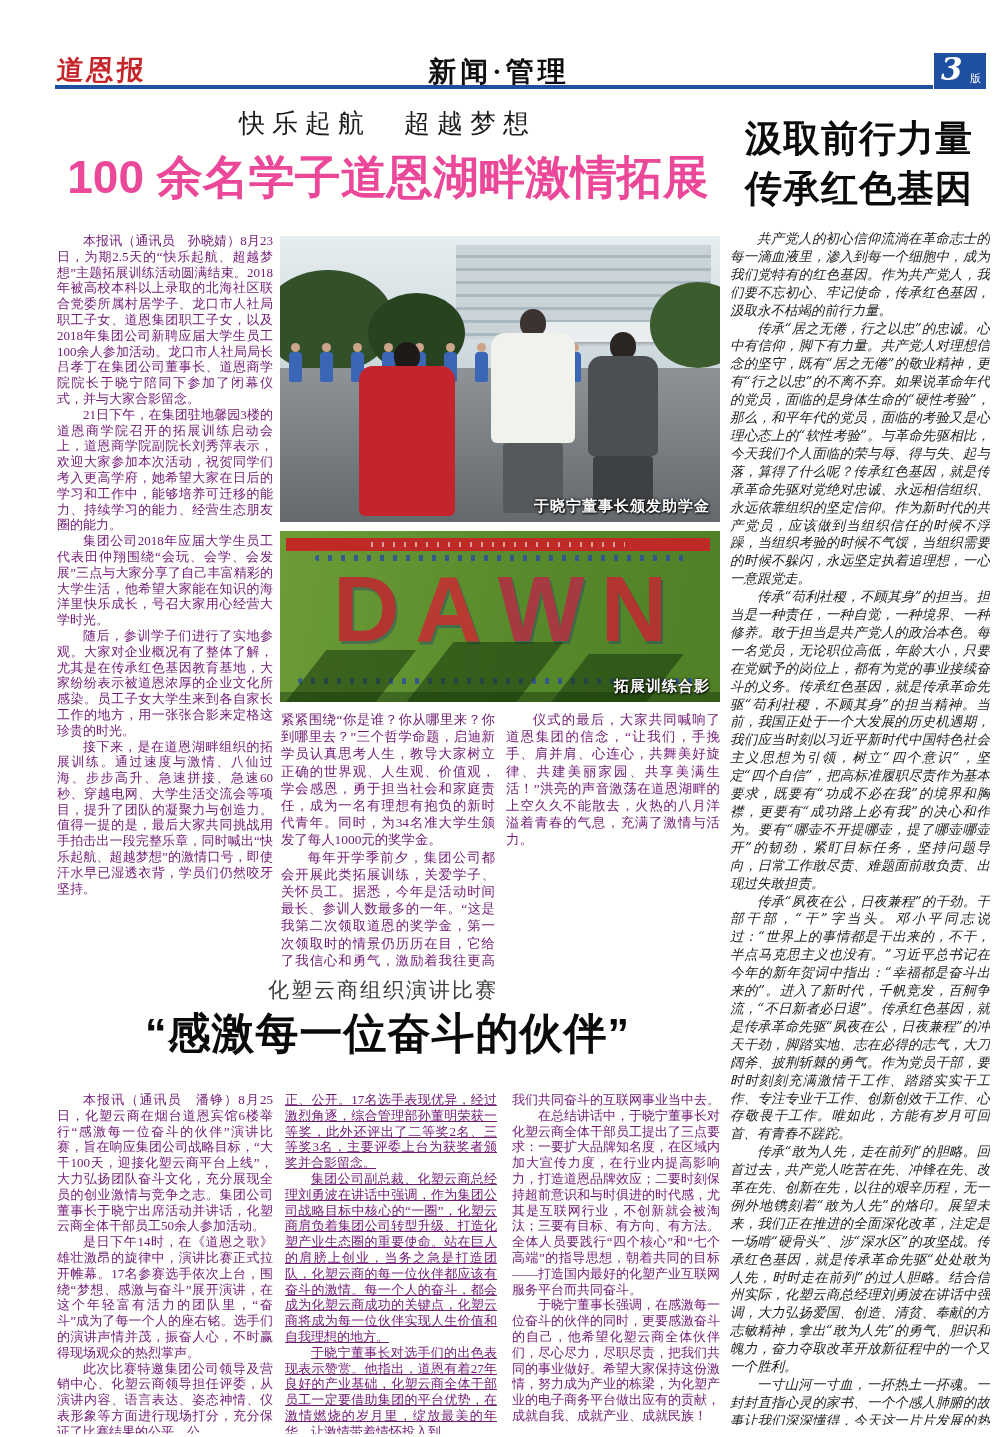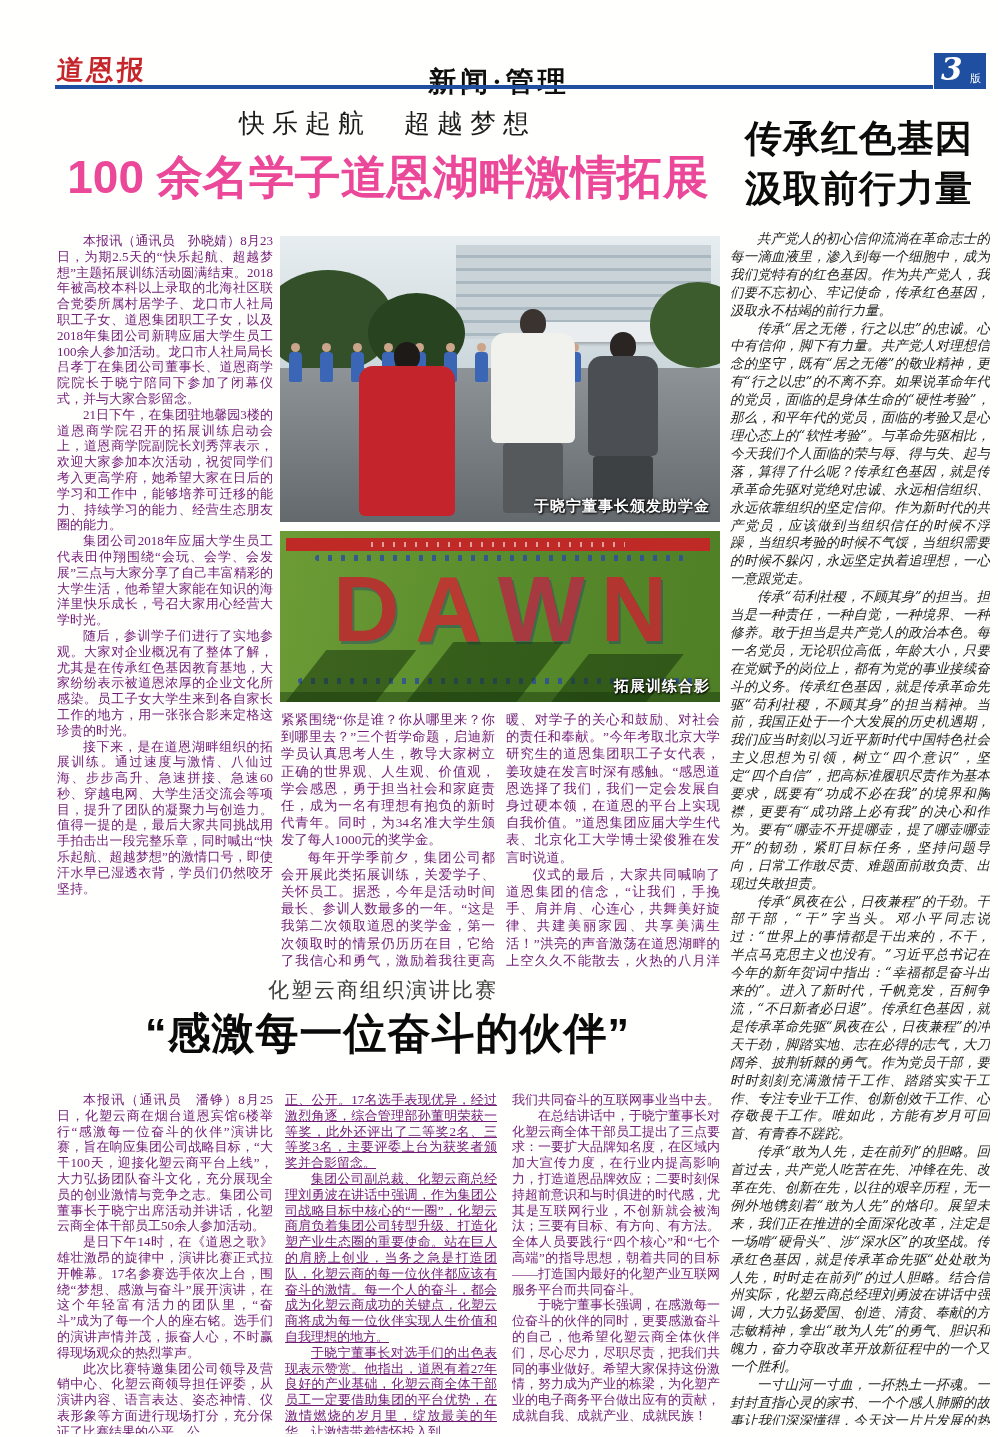--- a/index.html
+++ b/index.html
@@ -12,21 +12,20 @@
   
   .masthead {
     position:absolute; left:57px; top:52px; font-size:27px; font-weight:bold;
     color:#c5262b; letter-spacing:3px; transform:skewX(-4deg);
     font-family:"DejaVu Serif","Liberation Serif",serif;
   }
   .section-title {
     position:absolute; left:0; right:0; top:53px; text-align:center;
     font-size:28px; font-weight:bold; letter-spacing:4px; color:#0e0e0e;
     font-family:"Liberation Serif",serif;
-    margin-top:10px;
   }
   .header-rule { position:absolute; left:55px; top:85px; width:878px; height:4px; background:#1e4fa1; }
   .page-badge {
     position:absolute; left:934px; top:53px; width:52px; height:36px; background:#1e4fa1;
     color:#fff; text-align:left;
   }
   .page-badge .num {
     position:absolute; left:7px; top:-2px; font-size:31px; font-weight:bold; font-style:italic;
     font-family:"DejaVu Serif",serif;
   }
@@ -120,22 +119,22 @@
   <div class="header-rule"></div>
   <div class="page-badge">
     <span class="num">3</span>
     <span class="word">版</span>
   </div>
 
   <div class="main-kicker">快乐起航　超越梦想</div>
   <div class="main-headline">100 余名学子道恩湖畔激情拓展</div>
 
   <div class="right-headline">
+    <div>汲取前行力量</div>
     <div>传承红色基因</div>
-    <div>汲取前行力量</div>
   </div>
   <div class="right-body">
       <p class="para">共产党人的初心信仰流淌在革命志士的每一滴血液里，渗入到每一个细胞中，成为我们党特有的红色基因。作为共产党人，我们要不忘初心、牢记使命，传承红色基因，汲取永不枯竭的前行力量。</p>
       <p class="para">传承“居之无倦，行之以忠”的忠诚。心中有信仰，脚下有力量。共产党人对理想信念的坚守，既有“居之无倦”的敬业精神，更有“行之以忠”的不离不弃。如果说革命年代的党员，面临的是身体生命的“硬性考验”，那么，和平年代的党员，面临的考验又是心理心态上的“软性考验”。与革命先驱相比，今天我们个人面临的荣与辱、得与失、起与落，算得了什么呢？传承红色基因，就是传承革命先驱对党绝对忠诚、永远相信组织、永远依靠组织的坚定信仰。作为新时代的共产党员，应该做到当组织信任的时候不浮躁，当组织考验的时候不气馁，当组织需要的时候不躲闪，永远坚定执着追理想，一心一意跟党走。</p>
       <p class="para">传承“苟利社稷，不顾其身”的担当。担当是一种责任，一种自觉，一种境界、一种修养。敢于担当是共产党人的政治本色。每一名党员，无论职位高低，年龄大小，只要在党赋予的岗位上，都有为党的事业接续奋斗的义务。传承红色基因，就是传承革命先驱“苟利社稷，不顾其身”的担当精神。当前，我国正处于一个大发展的历史机遇期，我们应当时刻以习近平新时代中国特色社会主义思想为引领，树立“四个意识”，坚定“四个自信”，把高标准履职尽责作为基本要求，既要有“功成不必在我”的境界和胸襟，更要有“成功路上必有我”的决心和作为。要有“哪壶不开提哪壶，提了哪壶哪壶开”的韧劲，紧盯目标任务，坚持问题导向，日常工作敢尽责、难题面前敢负责、出现过失敢担责。</p>
       <p class="para">传承“夙夜在公，日夜兼程”的干劲。干部干部，“干”字当头。邓小平同志说过：“世界上的事情都是干出来的，不干，半点马克思主义也没有。”习近平总书记在今年的新年贺词中指出：“幸福都是奋斗出来的”。进入了新时代，千帆竞发，百舸争流，“不日新者必日退”。传承红色基因，就是传承革命先驱“夙夜在公，日夜兼程”的冲天干劲，脚踏实地、志在必得的志气，大刀阔斧、披荆斩棘的勇气。作为党员干部，要时时刻刻充满激情干工作、踏踏实实干工作、专注专业干工作、创新创效干工作、心存敬畏干工作。唯如此，方能有岁月可回首、有青春不蹉跎。</p>
       <p class="para">传承“敢为人先，走在前列”的胆略。回首过去，共产党人吃苦在先、冲锋在先、改革在先、创新在先，以往的艰辛历程，无一例外地镌刻着“敢为人先”的烙印。展望未来，我们正在推进的全面深化改革，注定是一场啃“硬骨头”、涉“深水区”的攻坚战。传承红色基因，就是传承革命先驱“处处敢为人先，时时走在前列”的过人胆略。结合信州实际，化塑云商总经理刘勇波在讲话中强调，大力弘扬爱国、创造、清贫、奉献的方志敏精神，拿出“敢为人先”的勇气、胆识和魄力，奋力夺取改革开放新征程中的一个又一个胜利。</p>
       <p class="para">一寸山河一寸血，一抔热土一抔魂。一封封直指心灵的家书、一个个感人肺腑的故事让我们深深懂得，今天这一片片发展的热土，是昨天一个个烈士用热血换来的。我们要铭记历史、不忘初心，继承先烈遗志，凝聚前行力量，努力开创更加幸福美好的明天。</p>
     </div>
 
@@ -144,21 +143,20 @@
       <p class="para">21日下午，在集团驻地馨园3楼的道恩商学院召开的拓展训练启动会上，道恩商学院副院长刘秀萍表示，欢迎大家参加本次活动，祝贺同学们考入更高学府，她希望大家在日后的学习和工作中，能够培养可迁移的能力、持续学习的能力、经营生态朋友圈的能力。</p>
       <p class="para">集团公司2018年应届大学生员工代表田仲翔围绕“会玩、会学、会发展”三点与大家分享了自己丰富精彩的大学生活，他希望大家能在知识的海洋里快乐成长，号召大家用心经营大学时光。</p>
       <p class="para">随后，参训学子们进行了实地参观。大家对企业概况有了整体了解，尤其是在传承红色基因教育基地，大家纷纷表示被道恩浓厚的企业文化所感染。员工子女大学生来到各自家长工作的地方，用一张张合影来定格这珍贵的时光。</p>
       <p class="para">接下来，是在道恩湖畔组织的拓展训练。通过速度与激情、八仙过海、步步高升、急速拼接、急速60秒、穿越电网、大学生活交流会等项目，提升了团队的凝聚力与创造力。值得一提的是，最后大家共同挑战用手拍击出一段完整乐章，同时喊出“快乐起航、超越梦想”的激情口号，即使汗水早已湿透衣背，学员们仍然咬牙坚持。</p>
     </div>
   <div class="col col-mid-a">
       <p class="para noind">紧紧围绕“你是谁？你从哪里来？你到哪里去？”三个哲学命题，启迪新学员认真思考人生，教导大家树立正确的世界观、人生观、价值观，学会感恩，勇于担当社会和家庭责任，成为一名有理想有抱负的新时代青年。同时，为34名准大学生颁发了每人1000元的奖学金。</p>
       <p class="para">每年开学季前夕，集团公司都会开展此类拓展训练，关爱学子、关怀员工。据悉，今年是活动时间最长、参训人数最多的一年。“这是我第二次领取道恩的奖学金，第一次领取时的情景仍历历在目，它给了我信心和勇气，激励着我往更高的学府奋进，感恩道恩集团对职工的关怀和温</p>
     </div>
   <div class="col col-mid-b">
-      <p class="para noind">暖、对学子的关心和鼓励、对社会的责任和奉献。”今年考取北京大学研究生的道恩集团职工子女代表，姜玫婕在发言时深有感触。“感恩道恩选择了我们，我们一定会发展自身过硬本领，在道恩的平台上实现自我价值。”道恩集团应届大学生代表、北京化工大学博士梁俊雅在发言时说道。</p>
       <p class="para">仪式的最后，大家共同喊响了道恩集团的信念，“让我们，手挽手、肩并肩、心连心，共舞美好旋律、共建美丽家园、共享美满生活！”洪亮的声音激荡在道恩湖畔的上空久久不能散去，火热的八月洋溢着青春的气息，充满了激情与活力。</p>
     </div>
 
   <div class="photo photo-award">
     <div class="pa-sky"></div>
     <div class="pa-building"></div>
     <div class="pa-canopy"></div>
     <div class="pa-tree" style="left:-4%;top:12%;width:30%;height:36%;background:#33502a;"></div>
     <div class="pa-tree" style="left:20%;top:20%;width:22%;height:28%;background:#27431f;"></div>
     <div class="pa-tree" style="left:84%;top:16%;width:22%;height:30%;background:#3c5c2e;"></div>

